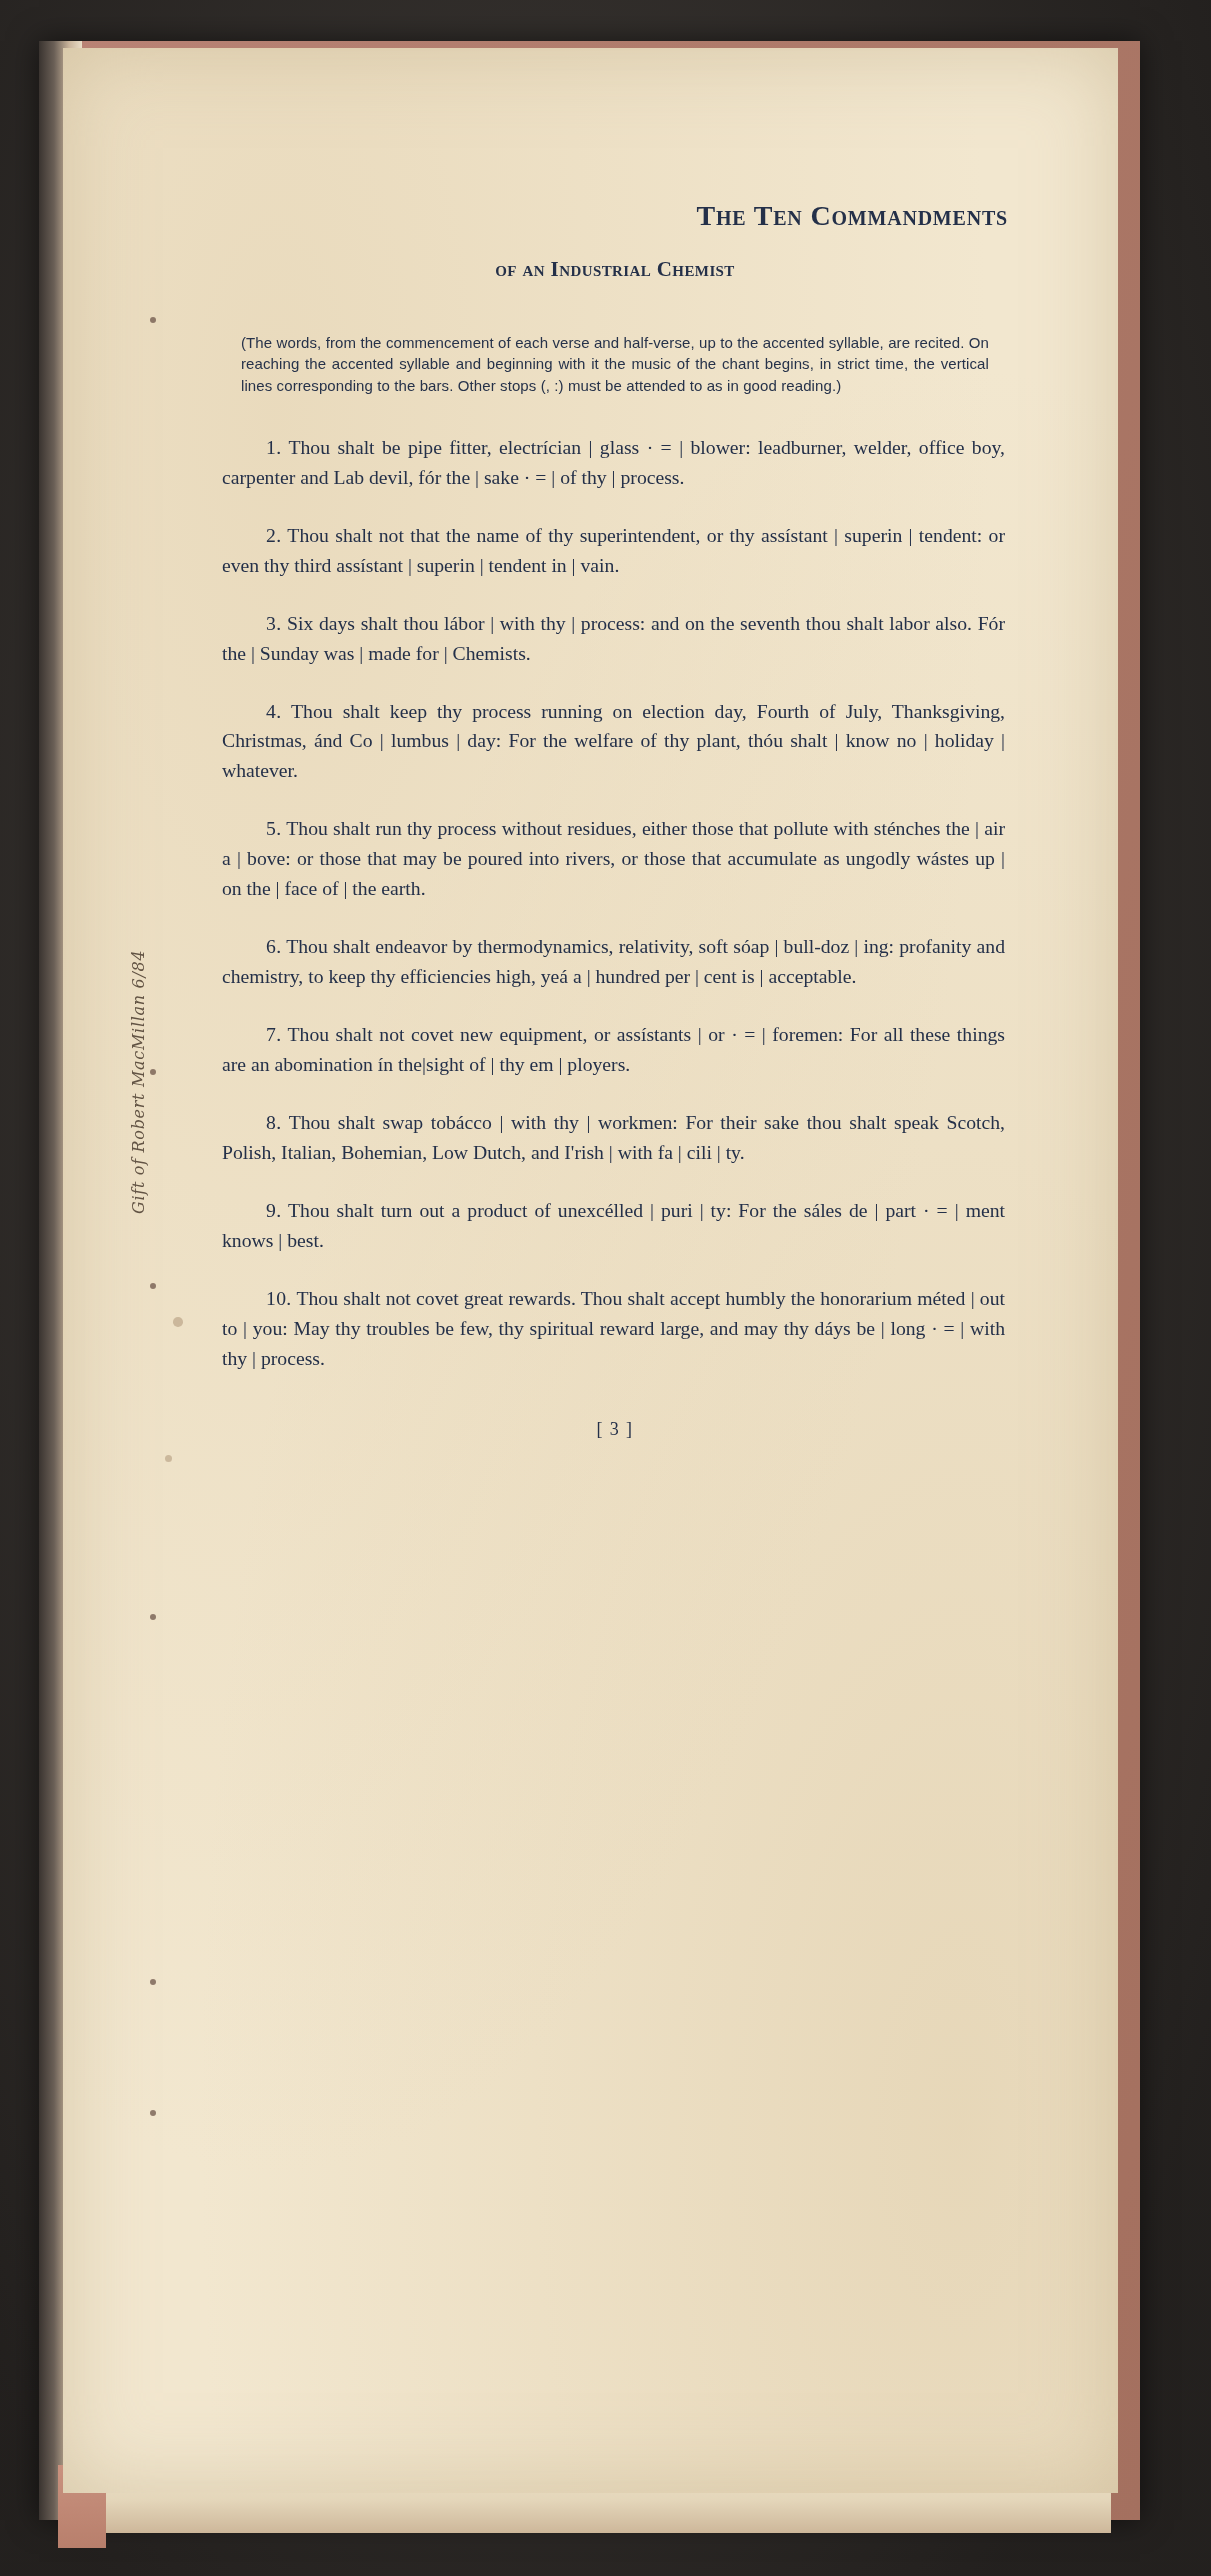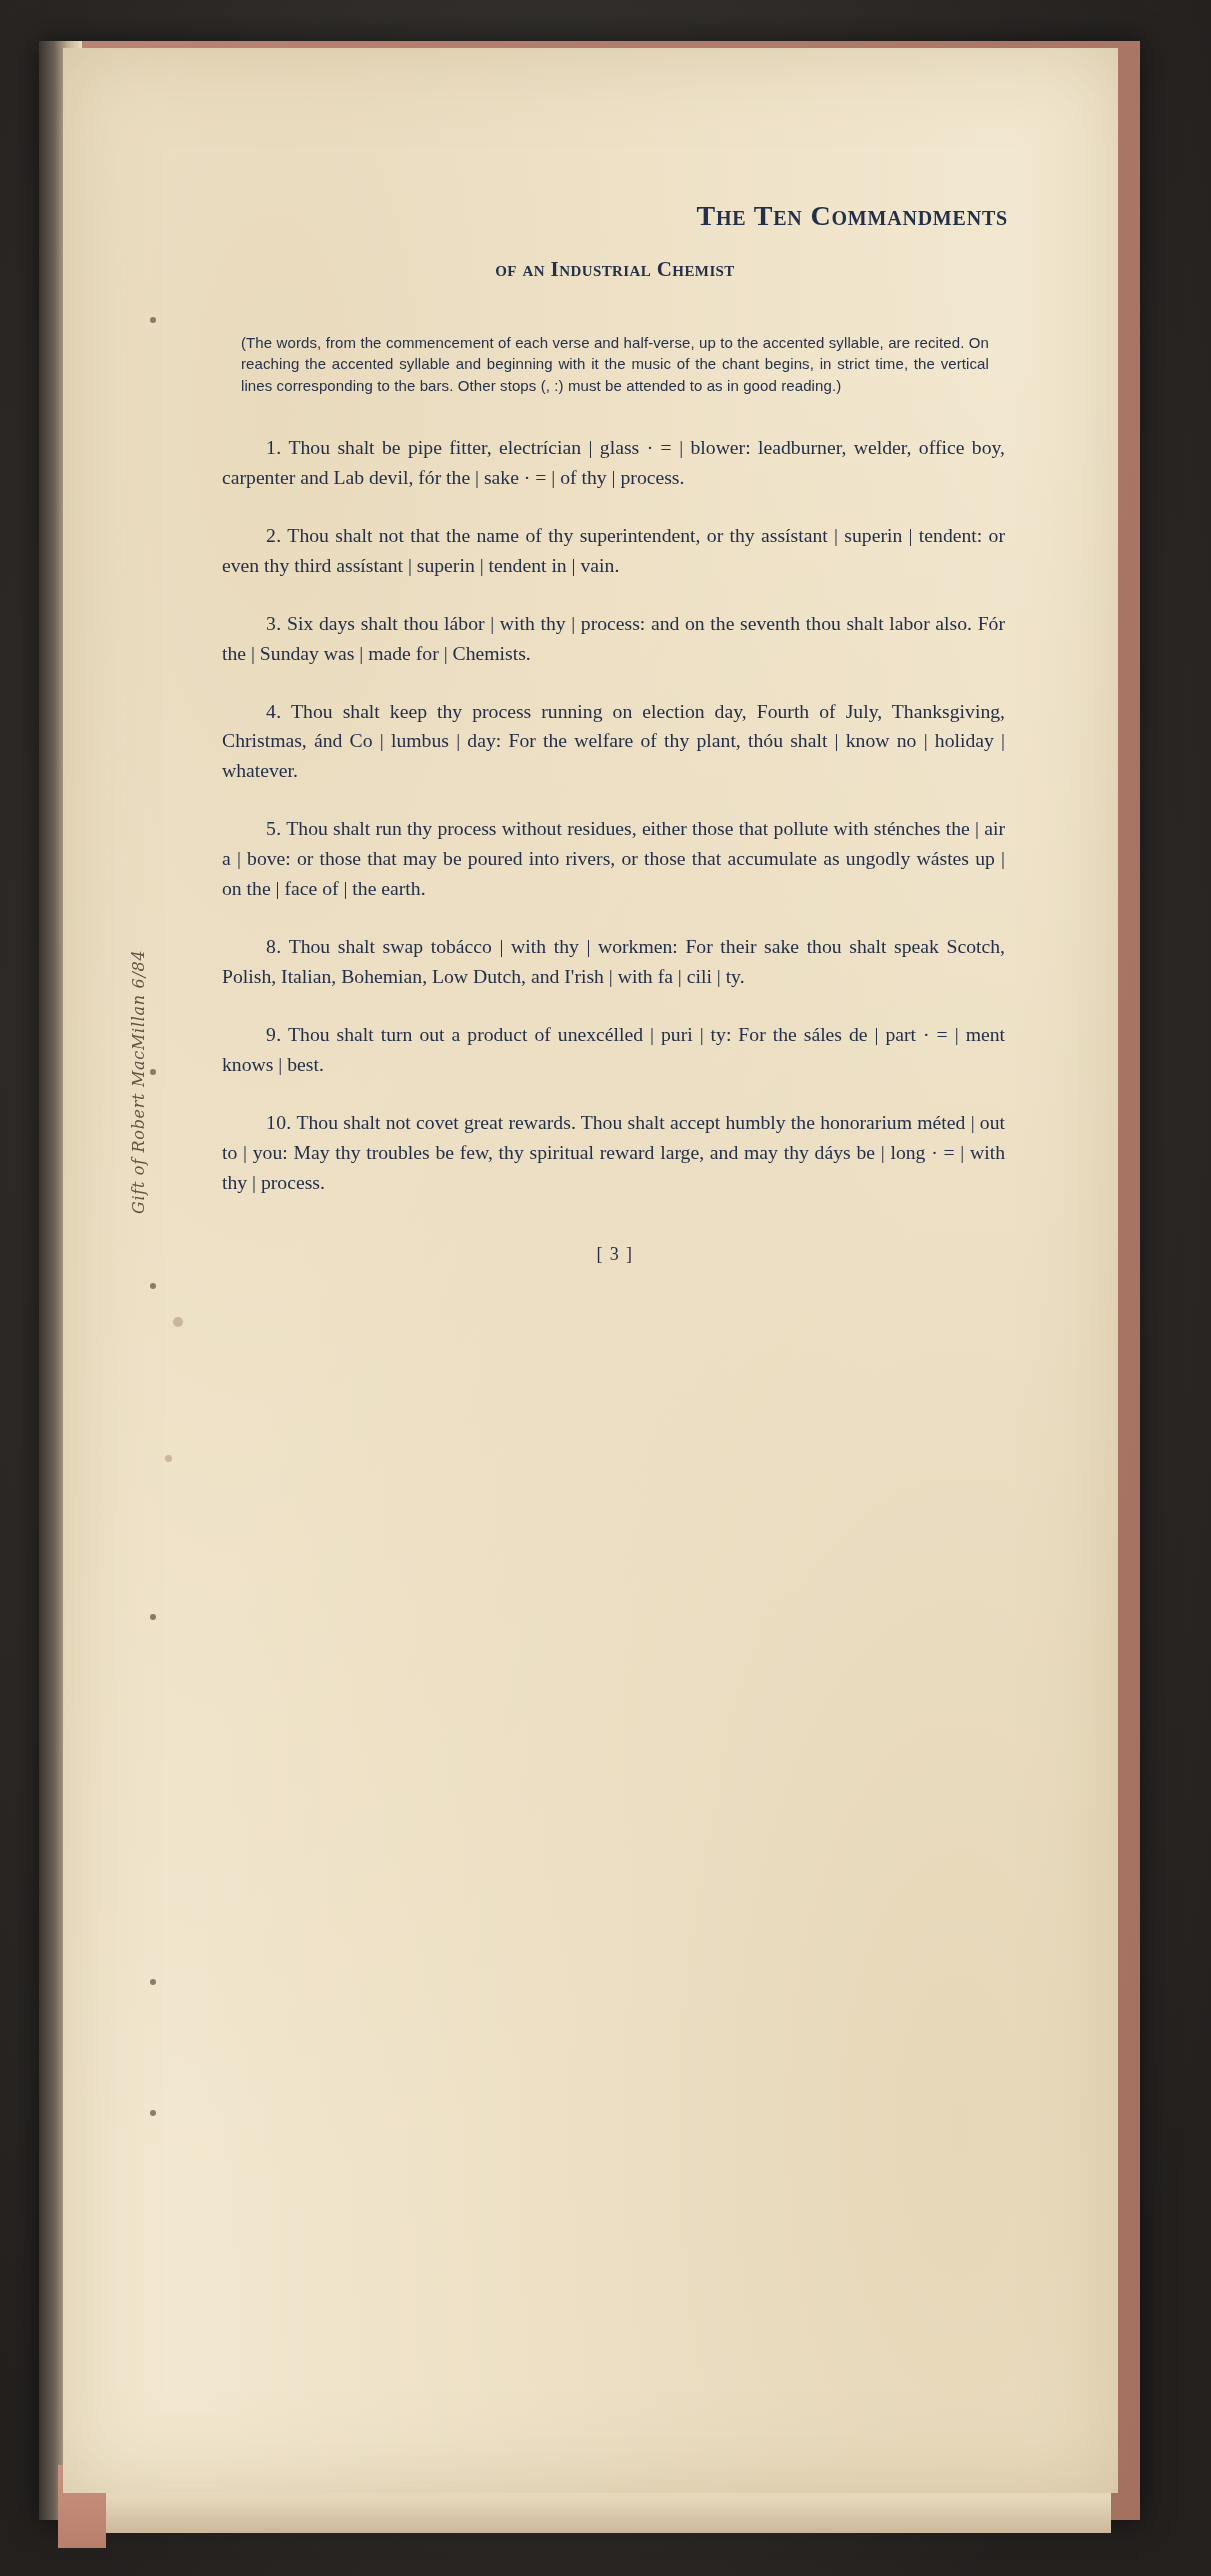--- a/index.html
+++ b/index.html
@@ -226,21 +226,29 @@
     <p class="verse">
       <span class="num">4.</span>
       <span>Thou shalt keep thy process running on election day, Fourth of July, Thanksgiving, Christmas, ánd Co | lumbus | day: For the welfare of thy plant, thóu shalt | know no | holiday | whatever.</span>
     </p>
 
     <p class="verse">
       <span class="num">5.</span>
       <span>Thou shalt run thy process without residues, either those that pollute with sténches the | air a | bove: or those that may be poured into rivers, or those that accumulate as ungodly wástes up | on the | face of | the earth.</span>
     </p>
 
-
+    <p class="verse">
+      <span class="num">6.</span>
+      <span>Thou shalt endeavor by thermodynamics, relativity, soft sóap | bull-doz | ing: profanity and chemistry, to keep thy efficiencies high, yeá a | hundred per | cent is | acceptable.</span>
+    </p>
+
+    <p class="verse">
+      <span class="num">7.</span>
+      <span>Thou shalt not covet new equipment, or assístants | or · = | foremen: For all these things are an abomination ín the|sight of | thy em | ployers.</span>
+    </p>
 
     <p class="verse">
       <span class="num">8.</span>
       <span>Thou shalt swap tobácco | with thy | workmen: For their sake thou shalt speak Scotch, Polish, Italian, Bohemian, Low Dutch, and I'rish | with fa | cili | ty.</span>
     </p>
 
     <p class="verse">
       <span class="num">9.</span>
       <span>Thou shalt turn out a product of unexcélled | puri | ty: For the sáles de | part · = | ment knows | best.</span>
     </p>

